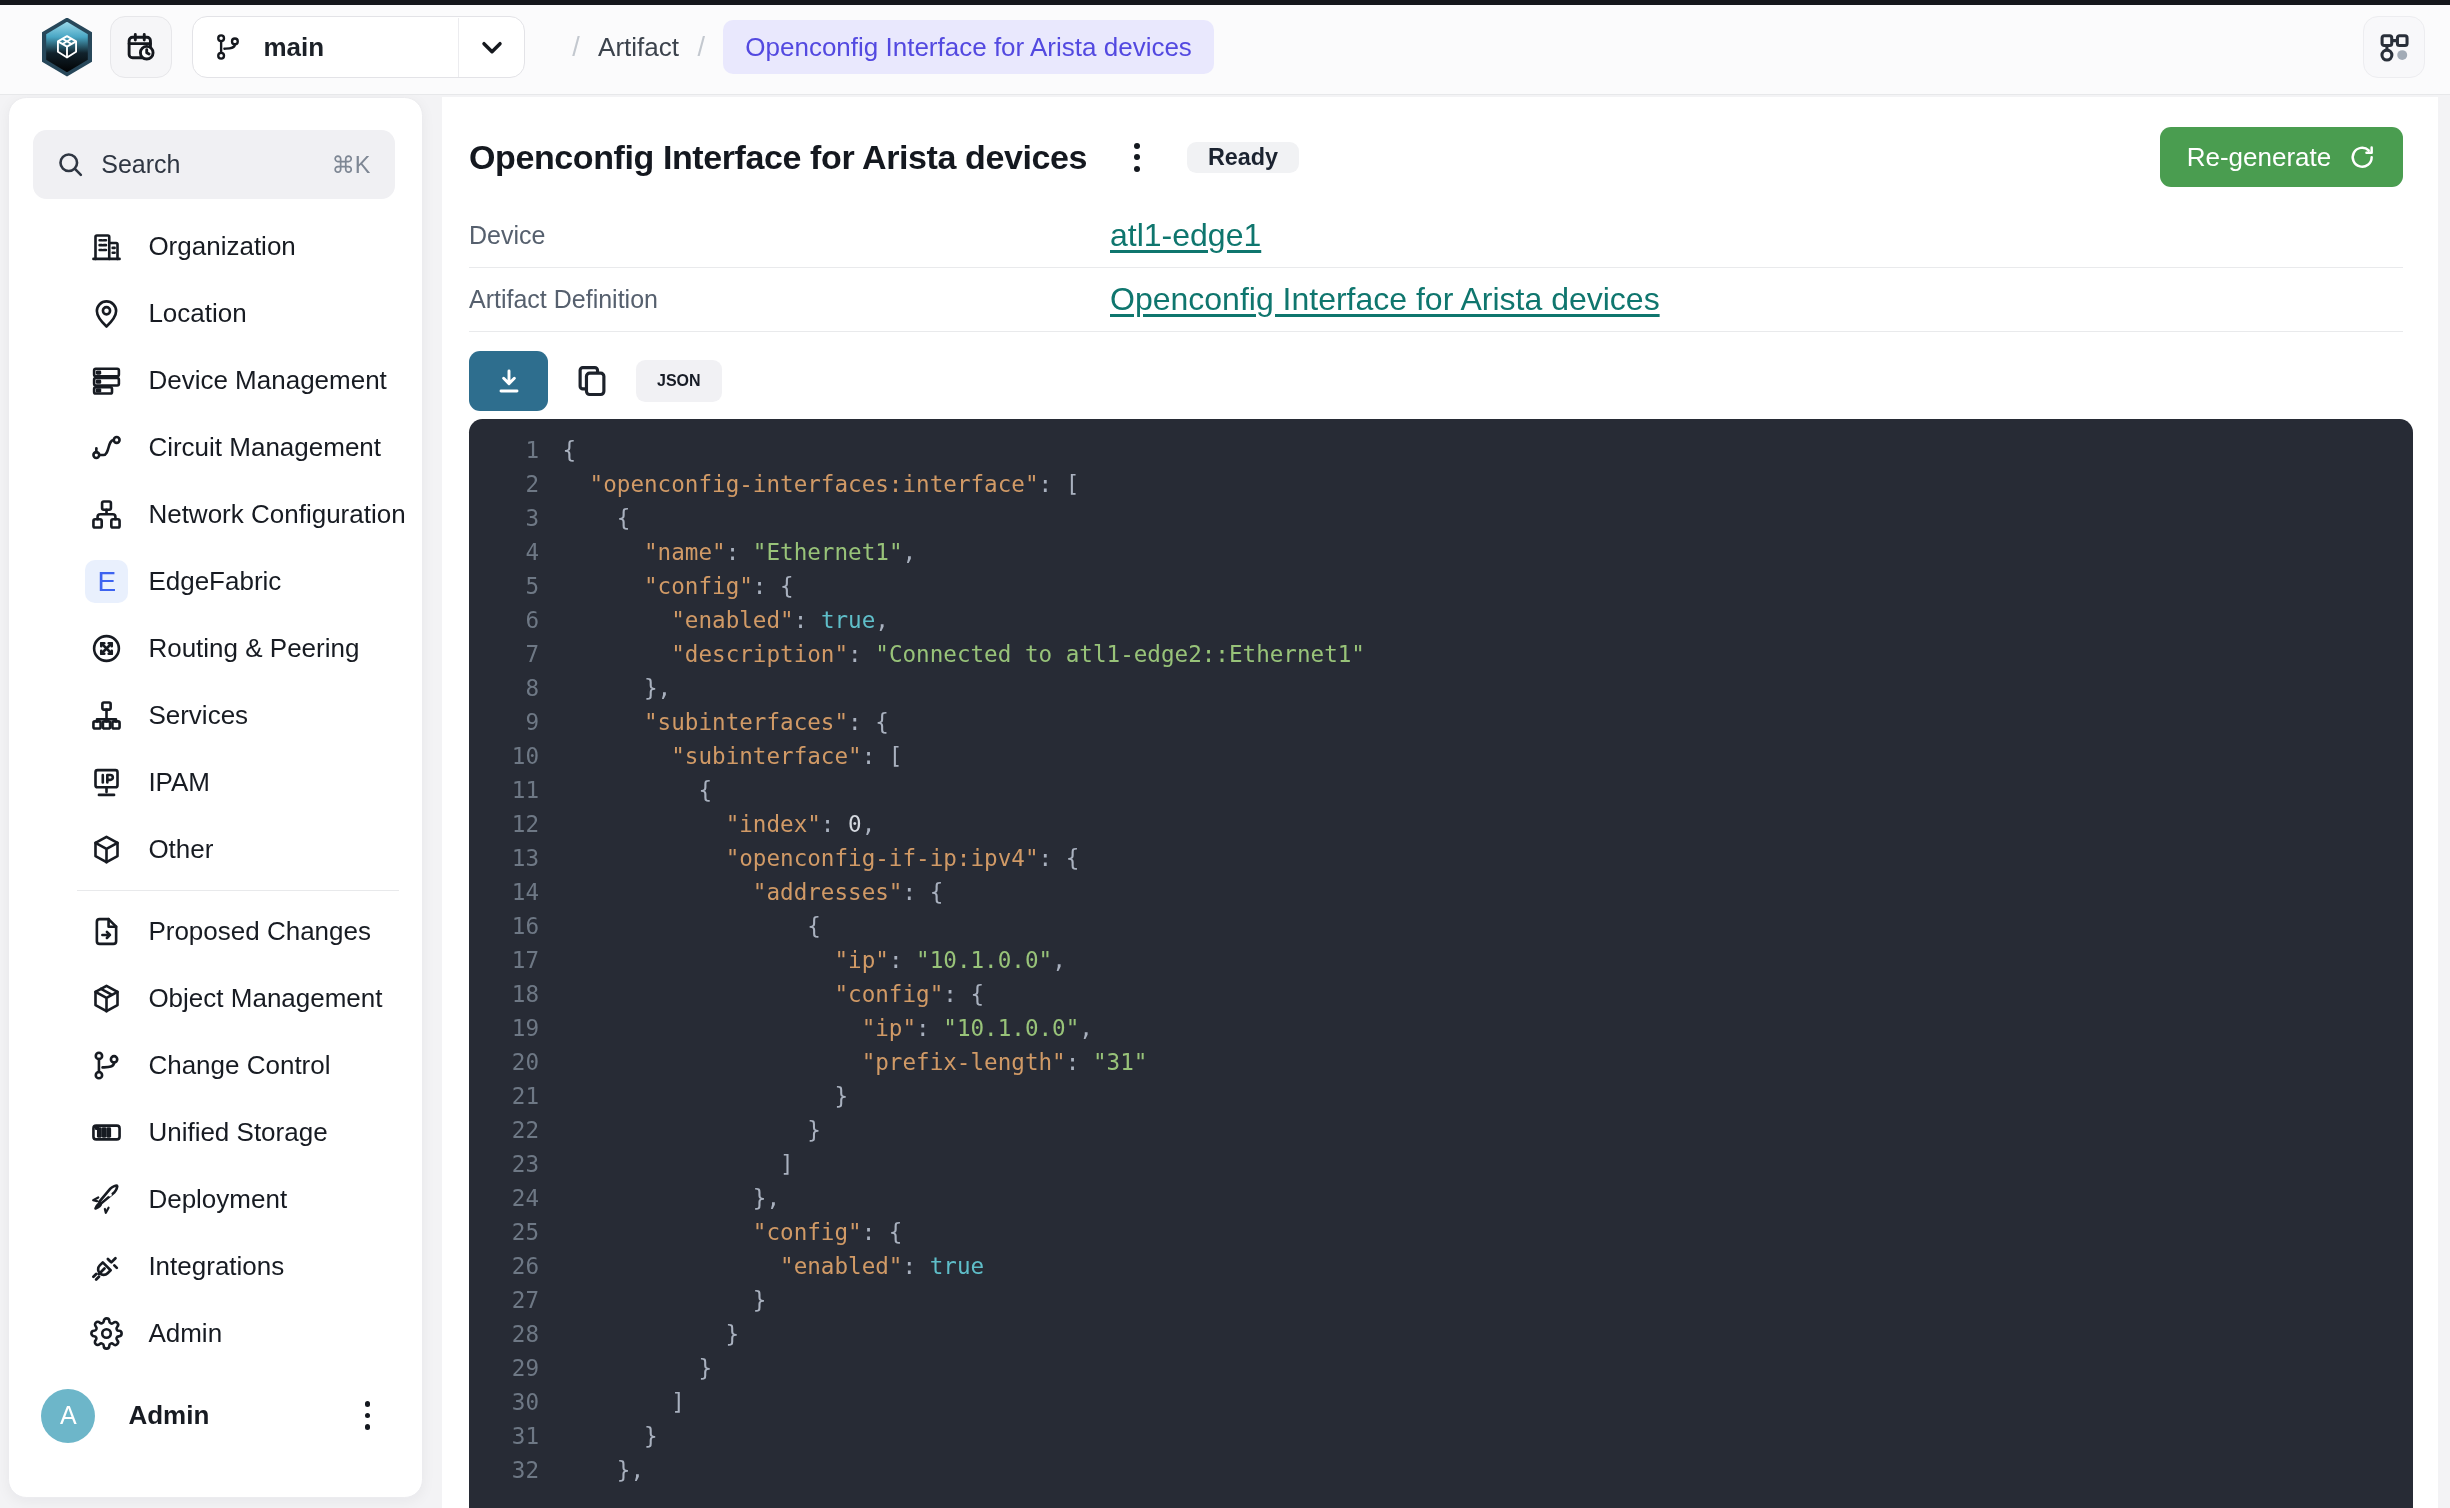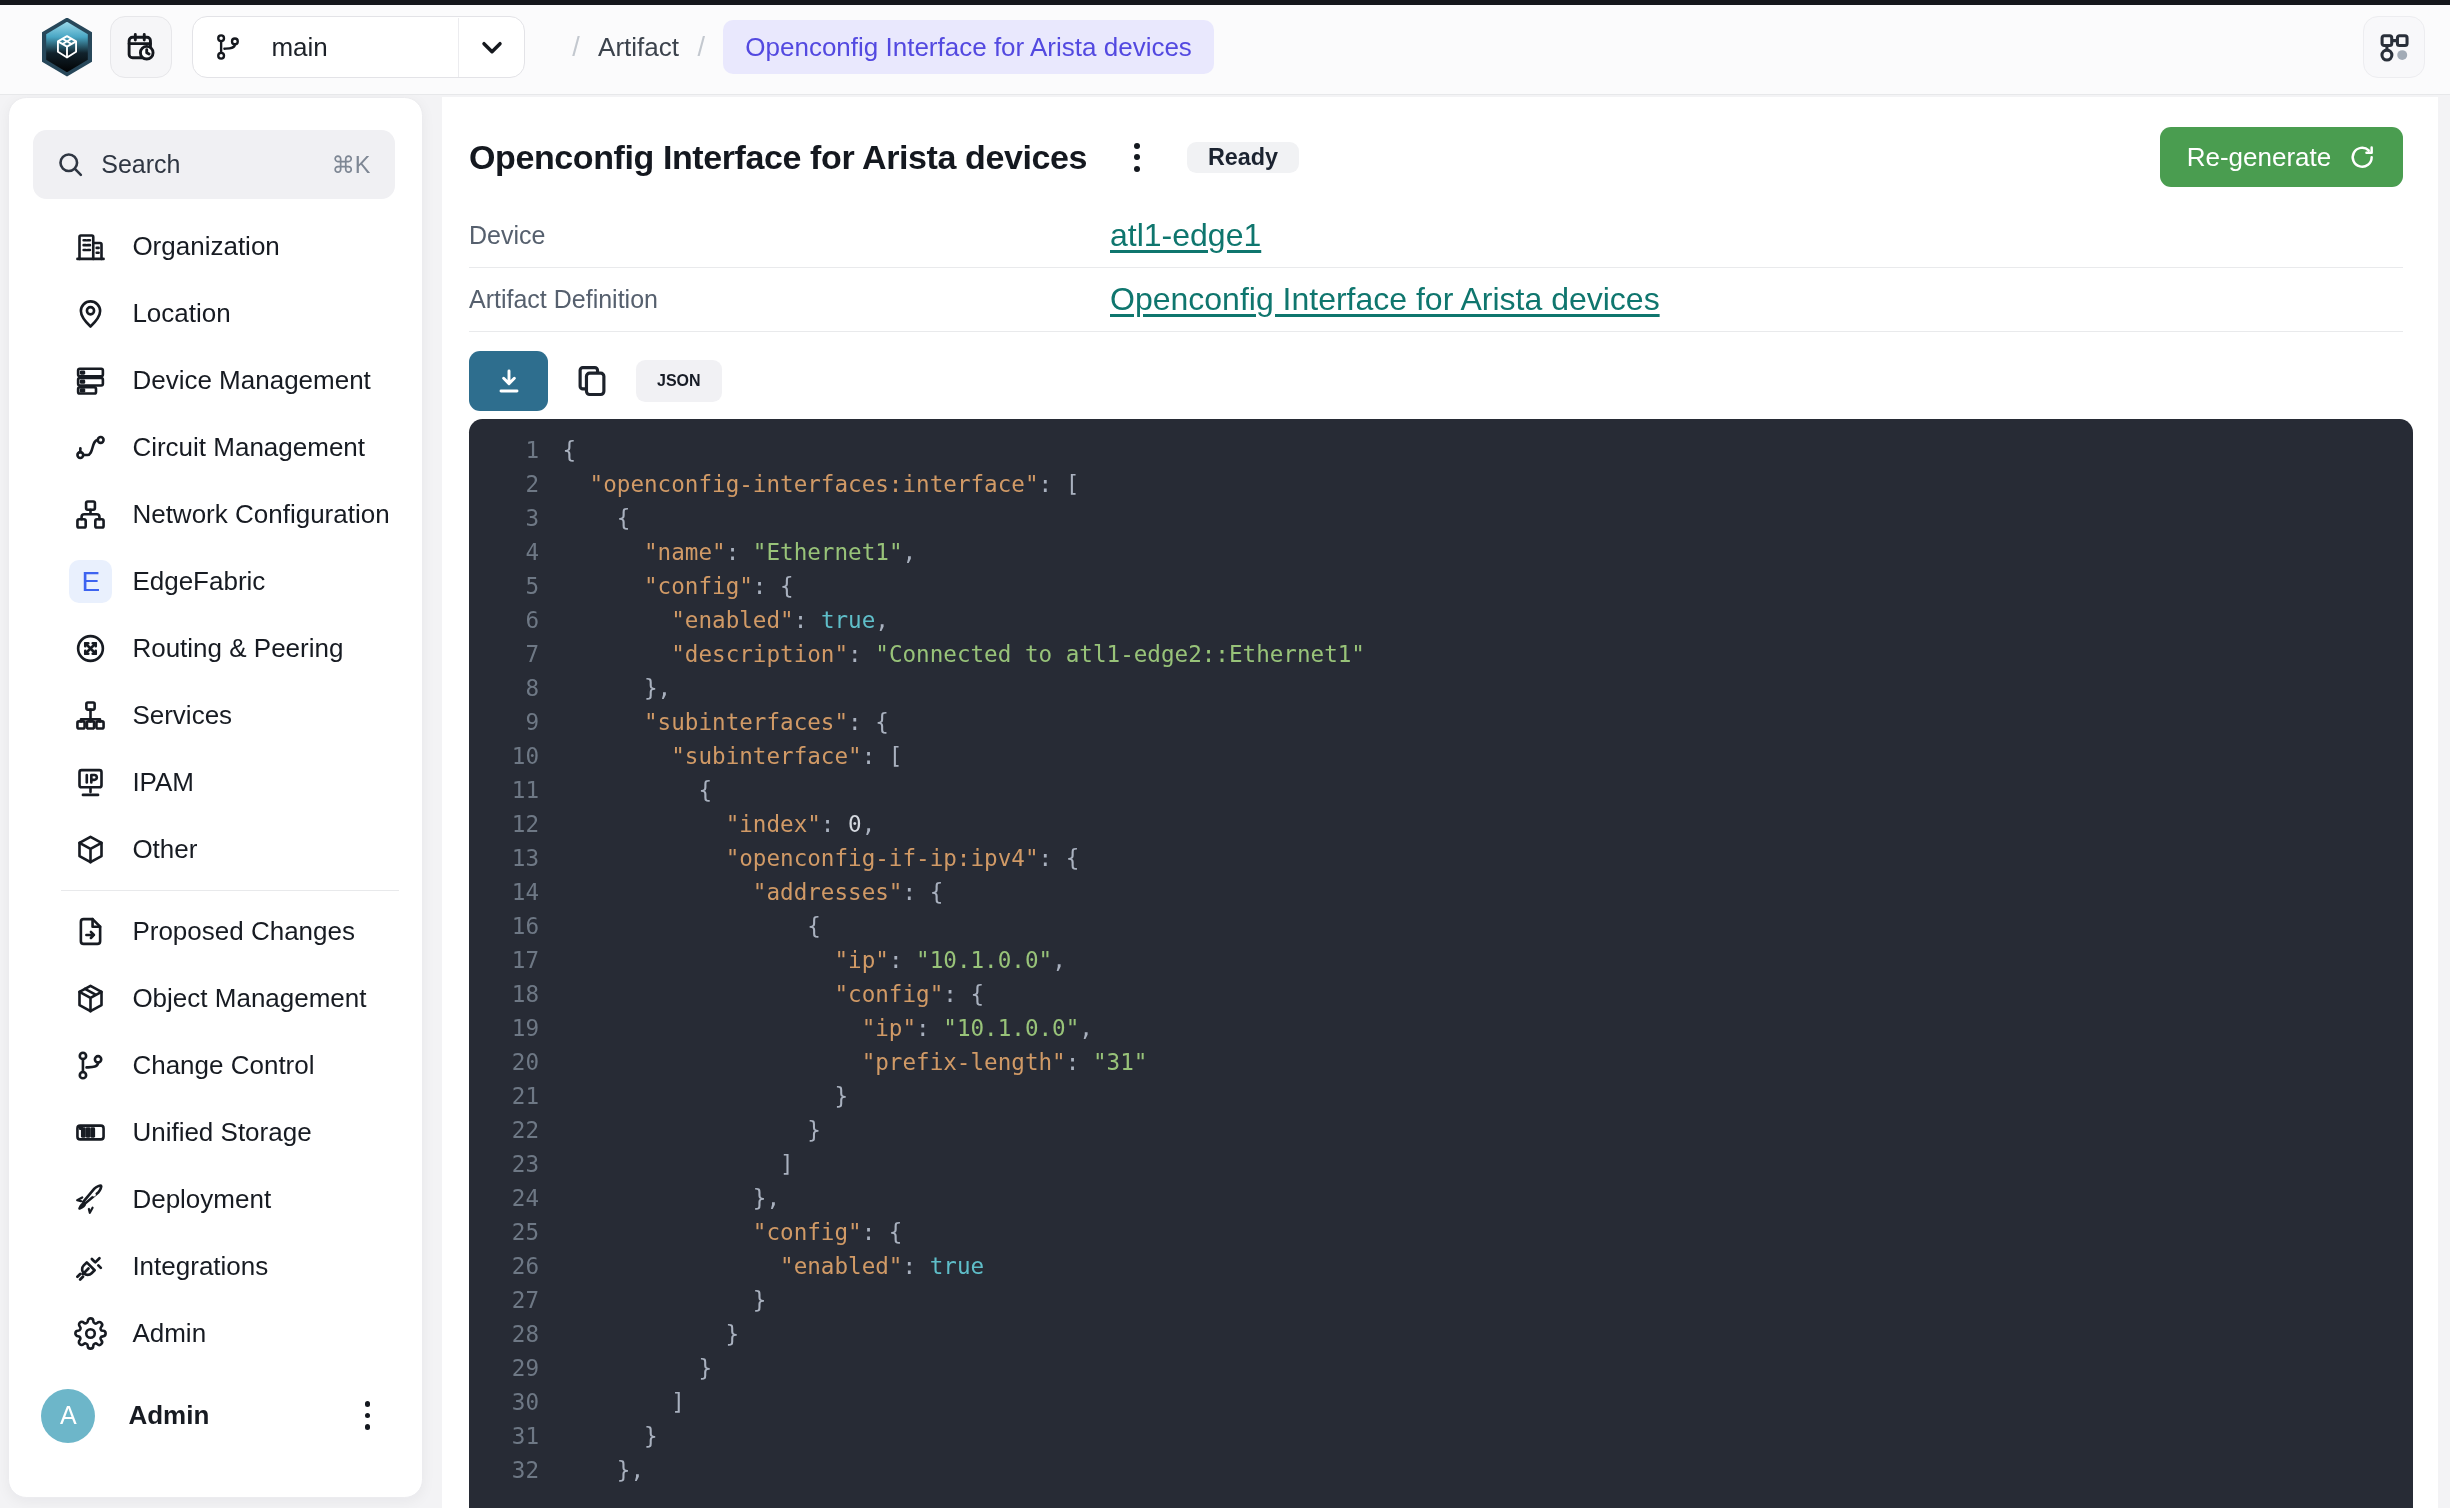--- a/index.html
+++ b/index.html
@@ -34,21 +34,21 @@
     width:62px; height:62px; border-radius:15px; background:#f6f6f8;
     border:1.7px solid #e7e7ea; display:flex; align-items:center; justify-content:center;
     flex:none; cursor:pointer;
   }
   .cal-btn { margin-left:18.4px; }
   .branch-select {
     margin-left:20px; width:333px; height:62px; background:#fff;
     border:1.7px solid #e3e3e7; border-radius:15px; display:flex; align-items:center;
     cursor:pointer; flex:none;
   }
-  .branch-select .blabel { font-size:26px; color:#1c2128; margin-left:28px; font-weight:400; }
+  .branch-select .blabel { font-size:26px; color:#1c2128; margin-left:20px; font-weight:700; }
   .branch-select .bdiv { width:1.7px; height:59px; background:#ececef; margin-left:auto; }
   .branch-select .chev { width:65px; display:flex; align-items:center; justify-content:center; }
   .crumbs { display:flex; align-items:center; margin-left:28.4px; }
   .crumb-sep { color:#c3c8cf; font-size:27px; margin:0 18.4px; font-weight:300; }
   .crumb-link { font-size:26px; color:#3c434d; cursor:pointer; }
   .crumb-pill {
     background:#e9e8fd; color:#5349e0; font-size:26px; padding:11.7px 22px;
     border-radius:10px; cursor:pointer;
   }
   .topbar-right { margin-left:auto; margin-right:25px; background:#f8f8fa; border-color:#ededf0; }
@@ -65,21 +65,21 @@
     background:#f0f0f3; border-radius:13.4px; display:flex; align-items:center;
     cursor:text;
   }
   .search-box .mag { margin-left:23.4px; flex:none; }
   .search-box input {
     border:none; outline:none; background:transparent; font-family:inherit;
     font-size:25px; color:#2f3642; margin-left:16.7px; flex:1; min-width:0;
   }
   .search-box input::placeholder { color:#2f3642; opacity:1; }
   .search-box .kbd { font-size:23.4px; color:#7e8794; margin-right:25px; }
-  .nav { position:absolute; left:0; right:0; top:115px;padding-left:28px; }
+  .nav { position:absolute; left:16px; right:0; top:115px;padding-left:28px; }
   .nav-item {
     height:67px; display:flex; align-items:center; padding-left:32px; cursor:pointer;
   }
   .nav-item .nicon { width:43px; height:43px; flex:none; display:flex; align-items:center; justify-content:center; color:#171b22; }
   .nav-item .nlabel { font-size:26px; font-weight:500; color:#171b22; margin-left:20px; white-space:nowrap; }
   .nav-item .badge-e {
     width:43px; height:43px; border-radius:10px; background:#e9f0fd; color:#3d63f0;
     font-size:28px; font-weight:500; display:flex; align-items:center; justify-content:center;
   }
   .nav-divider { height:1.7px; background:#e8e9eb; margin:6.7px 23.4px; }

